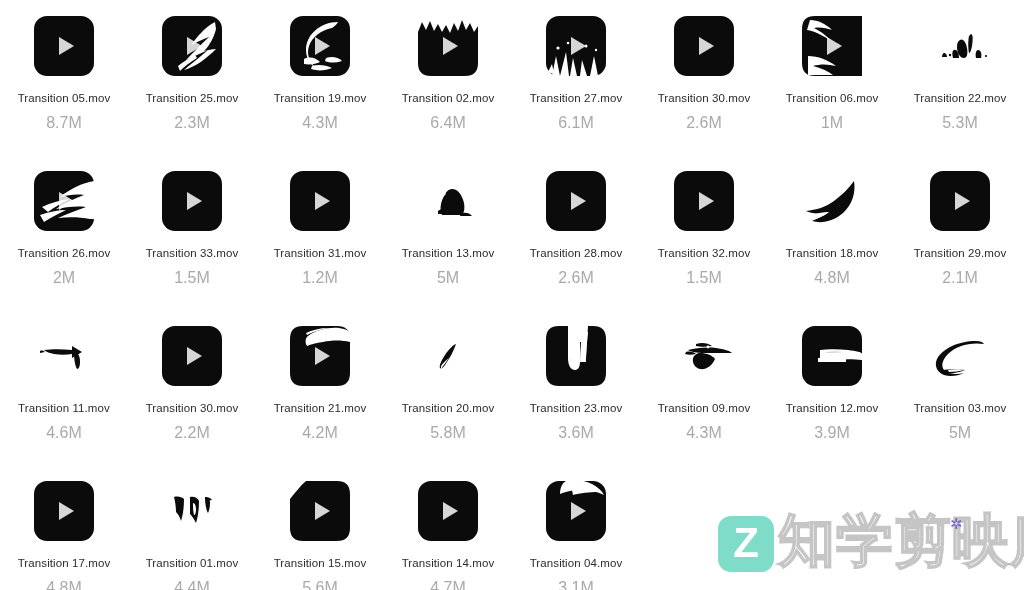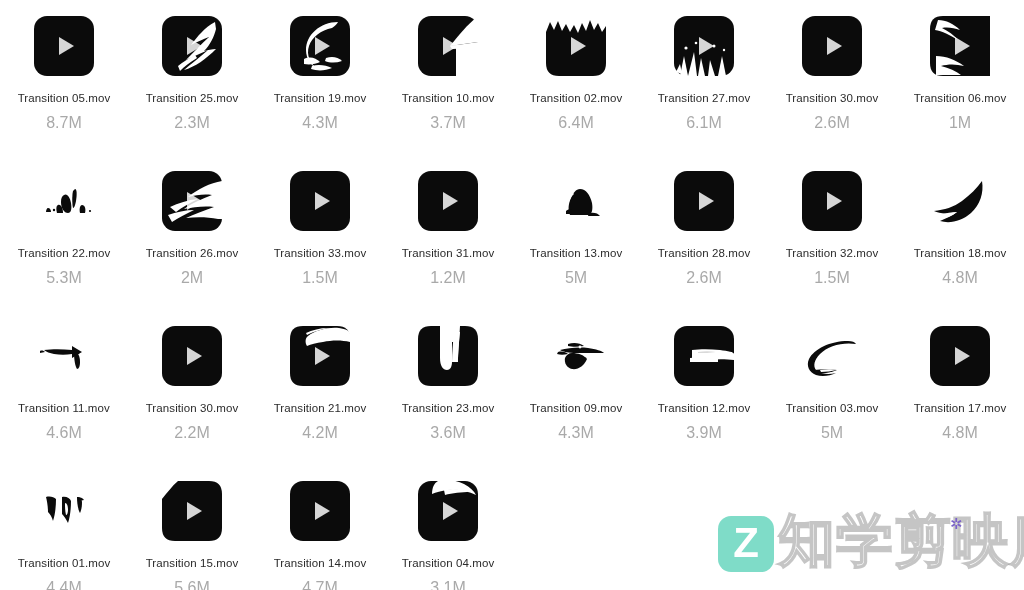--- a/index.html
+++ b/index.html
@@ -156,33 +156,20 @@
           <path d="M26 54 C32 52 40 53 46 56 C39 59 31 59 25 57 Z" fill="#ffffff"></path>
           <path d="M40 46 C46 44 52 45 56 49 C50 51 44 51 39 49 Z" fill="#ffffff"></path>
         </svg>
       </div>
       <div class="file-label">Transition 19.mov</div>
       <div class="file-size">4.3M</div>
     </div>
     <div class="file-cell">
       <div class="thumb-wrap">
         <svg viewBox="0 0 68 68" xmlns="http://www.w3.org/2000/svg">
-          <rect x="4" y="4" width="60" height="60" rx="13" ry="13" fill="#0b0b0b"></rect>
-          <path d="M29 25 L44 34 L29 43 Z" fill="#d6d6d6"></path>
-          <path d="M64 4 L64 30 L36 34 C44 24 54 12 64 4 Z" fill="#ffffff"></path>
-          <path d="M36 34 L64 30 L64 36 L38 37 Z" fill="#ffffff"></path>
-          <path d="M42 36 L64 36 L64 64 L42 64 Z" fill="#ffffff"></path>
-        </svg>
-      </div>
-      <div class="file-label">Transition 10.mov</div>
-      <div class="file-size">3.7M</div>
-    </div>
-    <div class="file-cell">
-      <div class="thumb-wrap">
-        <svg viewBox="0 0 68 68" xmlns="http://www.w3.org/2000/svg">
           <path d="M4 20 L8 10 L12 18 L16 9 L20 19 L24 12 L28 20 L32 13 L36 21 L40 11 L44 19 L48 8 L52 18 L56 11 L60 20 L64 14 L64 51 Q64 64 51 64 L17 64 Q4 64 4 51 Z" fill="#0b0b0b"></path>
           <path d="M29 25 L44 34 L29 43 Z" fill="#d6d6d6"></path>
         </svg>
       </div>
       <div class="file-label">Transition 02.mov</div>
       <div class="file-size">6.4M</div>
     </div>
     <div class="file-cell">
       <div class="thumb-wrap">
         <svg viewBox="0 0 68 68" xmlns="http://www.w3.org/2000/svg">
@@ -311,20 +298,30 @@
           <path d="M56 14 C58 26 54 38 45 46 C36 54 24 57 14 54 C20 51 26 49 31 45 C22 47 14 47 8 44 C18 43 28 40 36 34 C44 28 51 21 56 14 Z" fill="#0b0b0b"></path>
           <path d="M14 48 C20 46 26 45 31 45 C26 49 20 51 14 52 Z" fill="#ffffff"></path>
         </svg>
       </div>
       <div class="file-label">Transition 18.mov</div>
       <div class="file-size">4.8M</div>
     </div>
     <div class="file-cell">
       <div class="thumb-wrap">
         <svg viewBox="0 0 68 68" xmlns="http://www.w3.org/2000/svg">
+          <rect x="4" y="4" width="60" height="60" rx="13" ry="13" fill="#0b0b0b"></rect>
+          <path d="M29 25 L44 34 L29 43 Z" fill="#d6d6d6"></path>
+        </svg>
+      </div>
+      <div class="file-label">Transition 29.mov</div>
+      <div class="file-size">2.1M</div>
+    </div>
+    <div class="file-cell">
+      <div class="thumb-wrap">
+        <svg viewBox="0 0 68 68" xmlns="http://www.w3.org/2000/svg">
           <path d="M14 28 C22 27 32 27 42 28 L42 24 L52 30 L42 36 L42 32 C36 33 30 33 24 32 C20 31 16 30 14 28 Z" fill="#0b0b0b"></path>
           <path d="M44 30 C48 30 50 34 50 40 C50 44 49 47 47 47 C45 44 44 37 44 30 Z" fill="#0b0b0b"></path>
           <path d="M10 29 C12 28 14 29 15 30 L10 31 Z" fill="#0b0b0b"></path>
         </svg>
       </div>
       <div class="file-label">Transition 11.mov</div>
       <div class="file-size">4.6M</div>
     </div>
     <div class="file-cell">
       <div class="thumb-wrap">
@@ -340,20 +337,30 @@
       <div class="thumb-wrap">
         <svg viewBox="0 0 68 68" xmlns="http://www.w3.org/2000/svg">
           <path d="M4 17 Q4 4 17 4 L51 4 Q64 4 64 17 L64 51 Q64 64 51 64 L17 64 Q4 64 4 51 Z" fill="#0b0b0b"></path>
           <path d="M29 25 L44 34 L29 43 Z" fill="#d6d6d6"></path>
           <path d="M22 14 C30 8 42 5 53 6 C60 7 64 9 64 12 L64 20 C56 18 46 18 37 20 C30 21 25 22 21 24 C19 21 19 16 22 14 Z" fill="#ffffff"></path>
           <path d="M20 11 C26 8 34 6 42 6 C34 8 26 10 21 13 Z" fill="#ffffff"></path>
         </svg>
       </div>
       <div class="file-label">Transition 21.mov</div>
       <div class="file-size">4.2M</div>
+    </div>
+    <div class="file-cell">
+      <div class="thumb-wrap">
+        <svg viewBox="0 0 68 68" xmlns="http://www.w3.org/2000/svg">
+          <path d="M42 22 C40 28 36 36 31 43 C29 46 27 47 26 46 C25 44 27 39 31 33 C35 27 39 23 42 22 Z" fill="#0b0b0b"></path>
+          <path d="M27 44 C29 41 32 38 35 36 C32 40 29 44 27 47 Z" fill="#ffffff"></path>
+        </svg>
+      </div>
+      <div class="file-label">Transition 20.mov</div>
+      <div class="file-size">5.8M</div>
     </div>
     <div class="file-cell">
       <div class="thumb-wrap">
         <svg viewBox="0 0 68 68" xmlns="http://www.w3.org/2000/svg">
           <path d="M4 17 Q4 4 17 4 L51 4 Q64 4 64 17 L64 51 Q64 64 51 64 L17 64 Q4 64 4 51 Z" fill="#0b0b0b"></path>
           <path d="M26 4 L26 36 C26 44 29 48 33 48 C36 48 38 45 38 40 L38 20 L44 20 L44 40 C44 30 45 22 46 4 Z" fill="#ffffff"></path>
           <path d="M38 40 L44 40 C44 32 45 20 46 10 L40 10 C39 20 38 31 38 40 Z" fill="#ffffff"></path>
         </svg>
       </div>
       <div class="file-label">Transition 23.mov</div>

